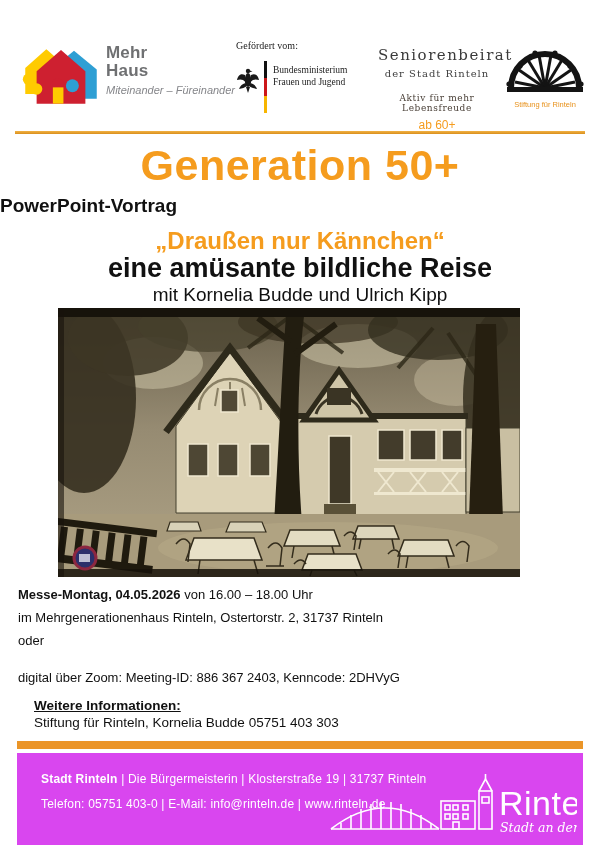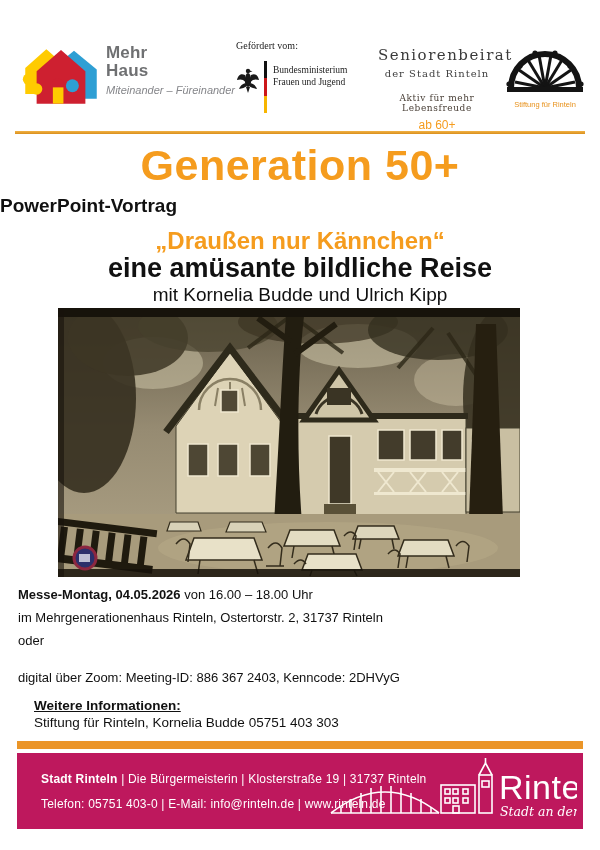--- a/index.html
+++ b/index.html
@@ -56,21 +56,21 @@
   
   .details{position:absolute;top:583px;left:18px;width:566px;
            font-size:13px;color:#111;line-height:23px;}
   .details .b{font-weight:bold;}
   .details .it{margin-top:14px;}
   .more-info{position:absolute;top:697px;left:18px;width:500px;font-size:13.5px;color:#111;line-height:17px;margin-left:16px;}
   .more-info .head{font-weight:bold;text-decoration:underline;}
 
   
   .footer-strip{position:absolute;top:741px;left:17px;width:566px;height:8px;background:#eb9528;}
-  .footer-band{position:absolute;top:753px;left:17px;width:566px;height:76px;background:#be185d;}
+  .footer-band{position:absolute;top:753px;left:17px;width:566px;height:92px;background:#d946ef;}
   .footer-text{position:absolute;left:24px;top:14px;color:#fff;font-size:12px;line-height:25px;letter-spacing:.2px;}
   .footer-text .b{font-weight:bold;}
   .city-logo{position:absolute;right:6px;bottom:4px;width:250px;height:70px;}
 </style>
 </head>
 <body>
 
 <div class="page">
 
   <div class="logo-mgh">

